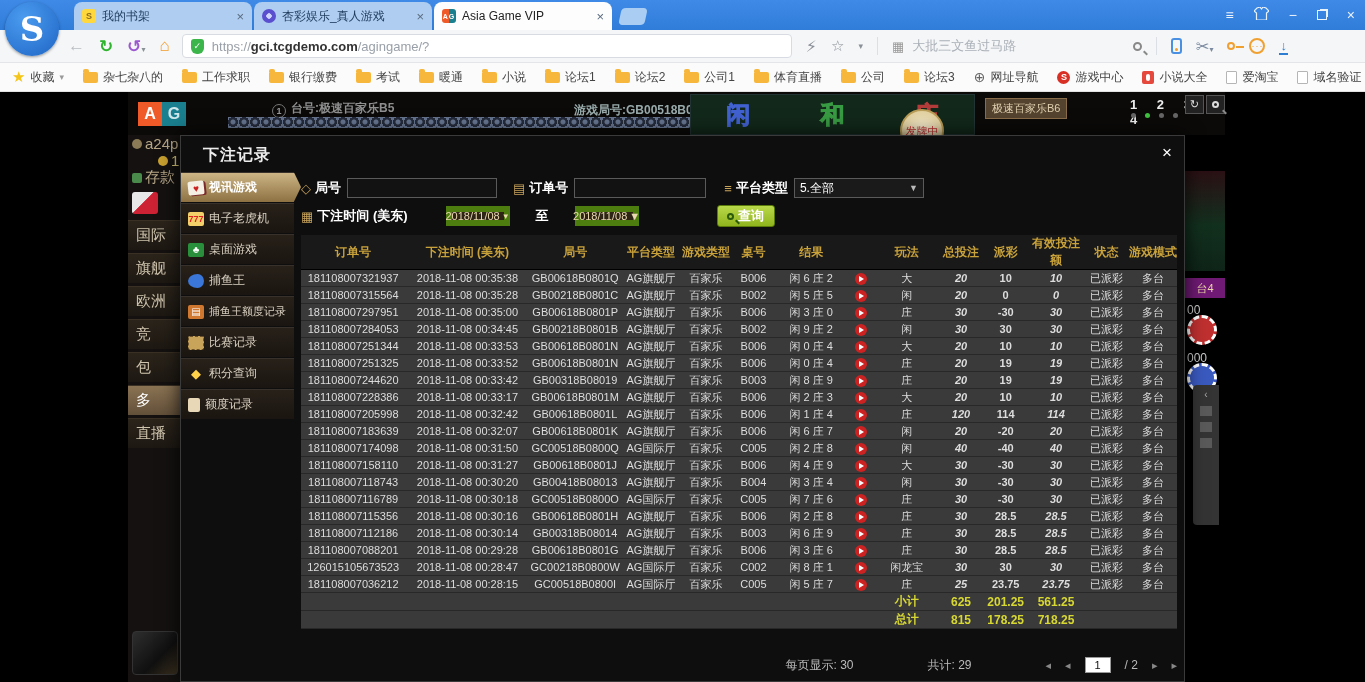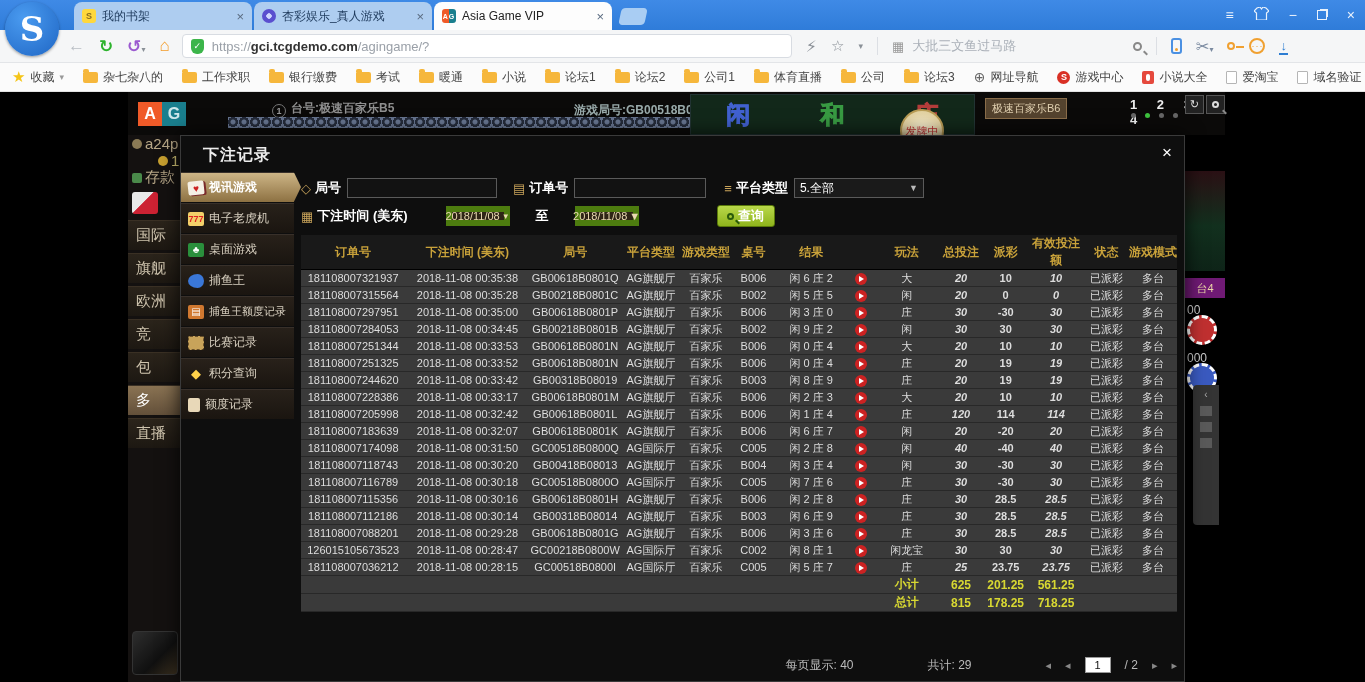--- a/index.html
+++ b/index.html
@@ -676,20 +676,36 @@
                   <td>闲 2 庄 8</td>
                   <td><span class="play-ic"></span></td>
                   <td>闲</td>
                   <td class="num-strong">40</td>
                   <td class="pay-loss">-40</td>
                   <td class="num-strong">40</td>
                   <td class="status-paid">已派彩</td>
                   <td>多台</td>
                 </tr>
                 <tr>
+                  <td>181108007158110</td>
+                  <td>2018-11-08 00:31:27</td>
+                  <td>GB00618B0801J</td>
+                  <td>AG旗舰厅</td>
+                  <td>百家乐</td>
+                  <td>B006</td>
+                  <td>闲 4 庄 9</td>
+                  <td><span class="play-ic"></span></td>
+                  <td>大</td>
+                  <td class="num-strong">30</td>
+                  <td class="pay-loss">-30</td>
+                  <td class="num-strong">30</td>
+                  <td class="status-paid">已派彩</td>
+                  <td>多台</td>
+                </tr>
+                <tr>
                   <td>181108007118743</td>
                   <td>2018-11-08 00:30:20</td>
                   <td>GB00418B08013</td>
                   <td>AG旗舰厅</td>
                   <td>百家乐</td>
                   <td>B004</td>
                   <td>闲 3 庄 4</td>
                   <td><span class="play-ic"></span></td>
                   <td>闲</td>
                   <td class="num-strong">30</td>
@@ -807,21 +823,21 @@
                   <td>总计</td>
                   <td>815</td>
                   <td>178.25</td>
                   <td>718.25</td>
                   <td colspan="2"></td>
                 </tr>
               </tbody>
           </table>
 
           <div class="m-footer">
-            <span>每页显示: 40</span>
+            <span>每页显示: 30</span>
             <span class="spacer60"></span>
             <span>共计: 29</span>
             <span class="spacer60"></span>
             <span class="pg-arrow">◂</span>
             <span class="pg-arrow">◂</span>
             <span class="pg-box">1</span>
             <span>/ 2</span>
             <span class="pg-arrow">▸</span>
             <span class="pg-arrow">▸</span>
           </div>

